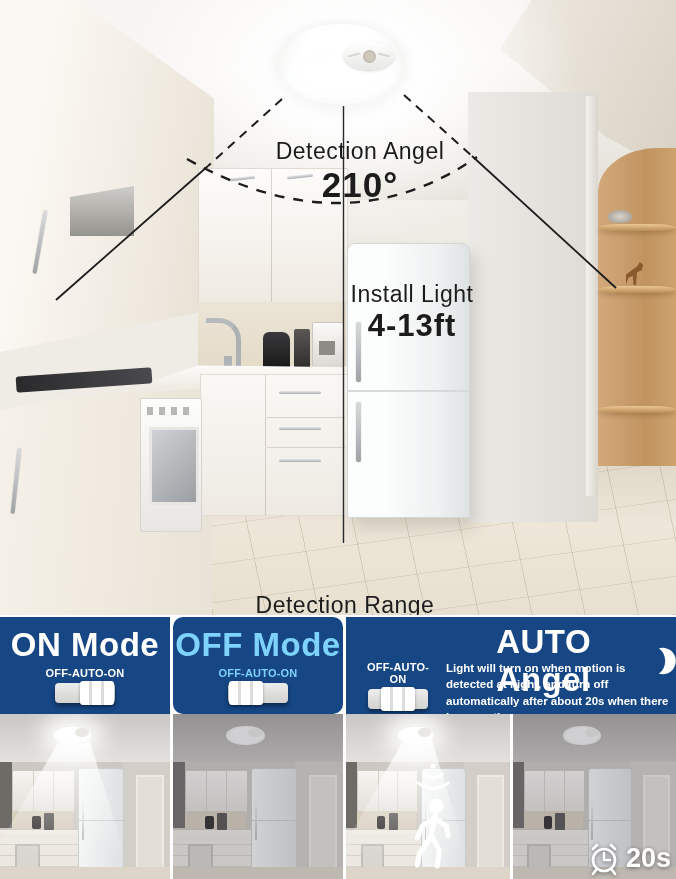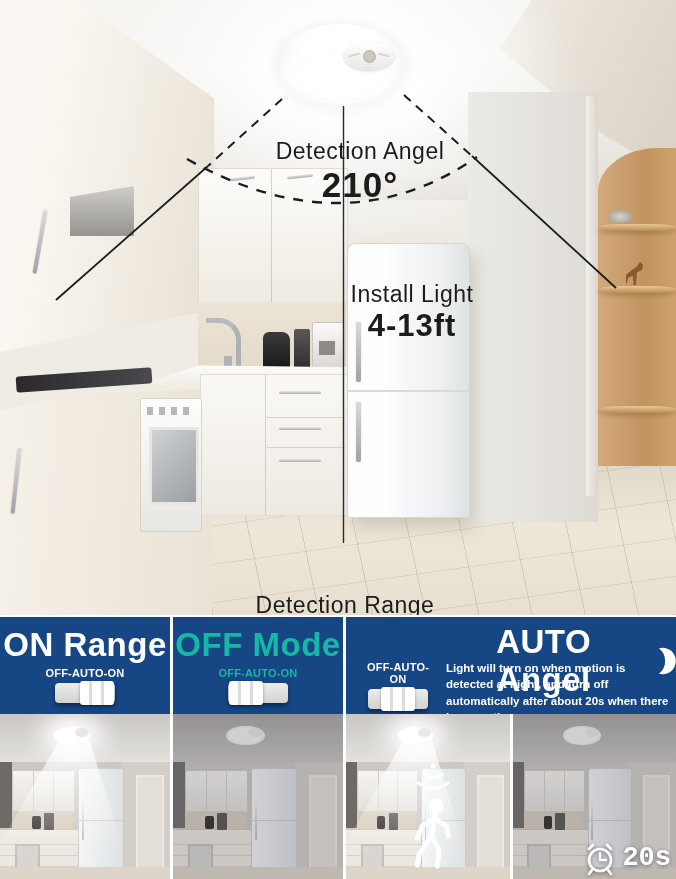--- a/index.html
+++ b/index.html
@@ -112,21 +112,21 @@
   .pos-off .knob{left:1px;} .pos-auto .knob{left:13px;} .pos-on .knob{right:1px;}
   
   .auto-title{position:absolute;left:100px;top:6px;display:flex;align-items:center;gap:9px;}
   .auto-title .mode-title{margin:0;}
   .auto-sw{position:absolute;left:14px;top:44px;width:76px;}
   .auto-sw .sw-label{margin-top:0;}
   .auto-desc{position:absolute;left:100px;top:43px;width:226px;font-size:11.5px;font-weight:bold;line-height:1.42;}
   
   .photo-row{position:relative;width:100%;height:165px;background:#fff;display:flex;}
   .mk{position:relative;flex:1;overflow:hidden;background:#cfcbc5;}
-  .mk + .mk{margin-left:3px;font-family:Liberation Mono, monospace;}
+  .mk + .mk{margin-left:3px;}
   .mk-ceiling{left:0;top:0;width:100%;height:29%;background:linear-gradient(180deg,#a7a4a2,#c6c3bf);}
   .lit .mk-ceiling{background:linear-gradient(180deg,#c9c7c4,#e4e2de);}
   .mk-wall{left:0;top:29%;width:100%;height:71%;background:#ccc7c0;}
   .mk-hood{left:0;top:29%;width:7%;height:40%;background:#6e6b67;}
   .mk-upper{left:7%;top:34%;width:36%;height:25%;background:linear-gradient(#f6f4f0,#e3e0da);border:1px solid #cdc9c1;
             background-clip:padding-box;}
   .mk-upper::before,.mk-upper::after{content:"";position:absolute;top:0;height:100%;width:1px;background:#d3cfc7;}
   .mk-upper::before{left:33%;} .mk-upper::after{left:66%;}
   .mk-splash{left:7%;top:59%;width:36%;height:11%;background:#d8cebd;}
   .mk-kettle{left:19%;top:62%;width:5%;height:8%;background:#2d2b2a;border-radius:2px;}
@@ -251,21 +251,21 @@
       <div class="val">4-13ft</div>
     </div>
     <div class="abs anno t-range">
       <div class="lbl">Detection Range</div>
       <div class="val">13-20ft</div>
     </div>
   </div>
 
   <div class="panel p1">
     <div class="mode-header" style="background: rgb(22, 70, 132); color: rgb(255, 255, 255);">
-      <div class="mode-title">ON Range</div>
+      <div class="mode-title">ON Mode</div>
       <div class="sw-label">OFF-AUTO-ON</div>
       <div class="switch pos-on">
         <div class="knob"></div>
       </div>
     </div>
     <div class="photo-row">
       <div class="mk lit">
         <div class="abs mk-wall"></div>
           <div class="abs mk-ceiling"></div>
         <div class="abs mk-hood"></div>
@@ -280,21 +280,21 @@
           <div class="abs mk-door"></div>
         <div class="abs mk-fridge"></div>
           <div class="abs mk-floor"></div>
         <div class="abs mk-beam"></div>
         <div class="abs mk-lamp"></div>
       </div>
     </div>
   </div>
 
   <div class="panel p2">
-    <div class="mode-header" style="background: rgb(22, 70, 132); color: #14b8a6;">
+    <div class="mode-header" style="background: rgb(22, 70, 132); color: #7dd3fc; border-radius: 10px;">
       <div class="mode-title">OFF Mode</div>
       <div class="sw-label">OFF-AUTO-ON</div>
       <div class="switch pos-off">
         <div class="knob"></div>
       </div>
     </div>
     <div class="photo-row">
       <div class="mk unlit">
         <div class="abs mk-wall"></div>
           <div class="abs mk-ceiling"></div>

